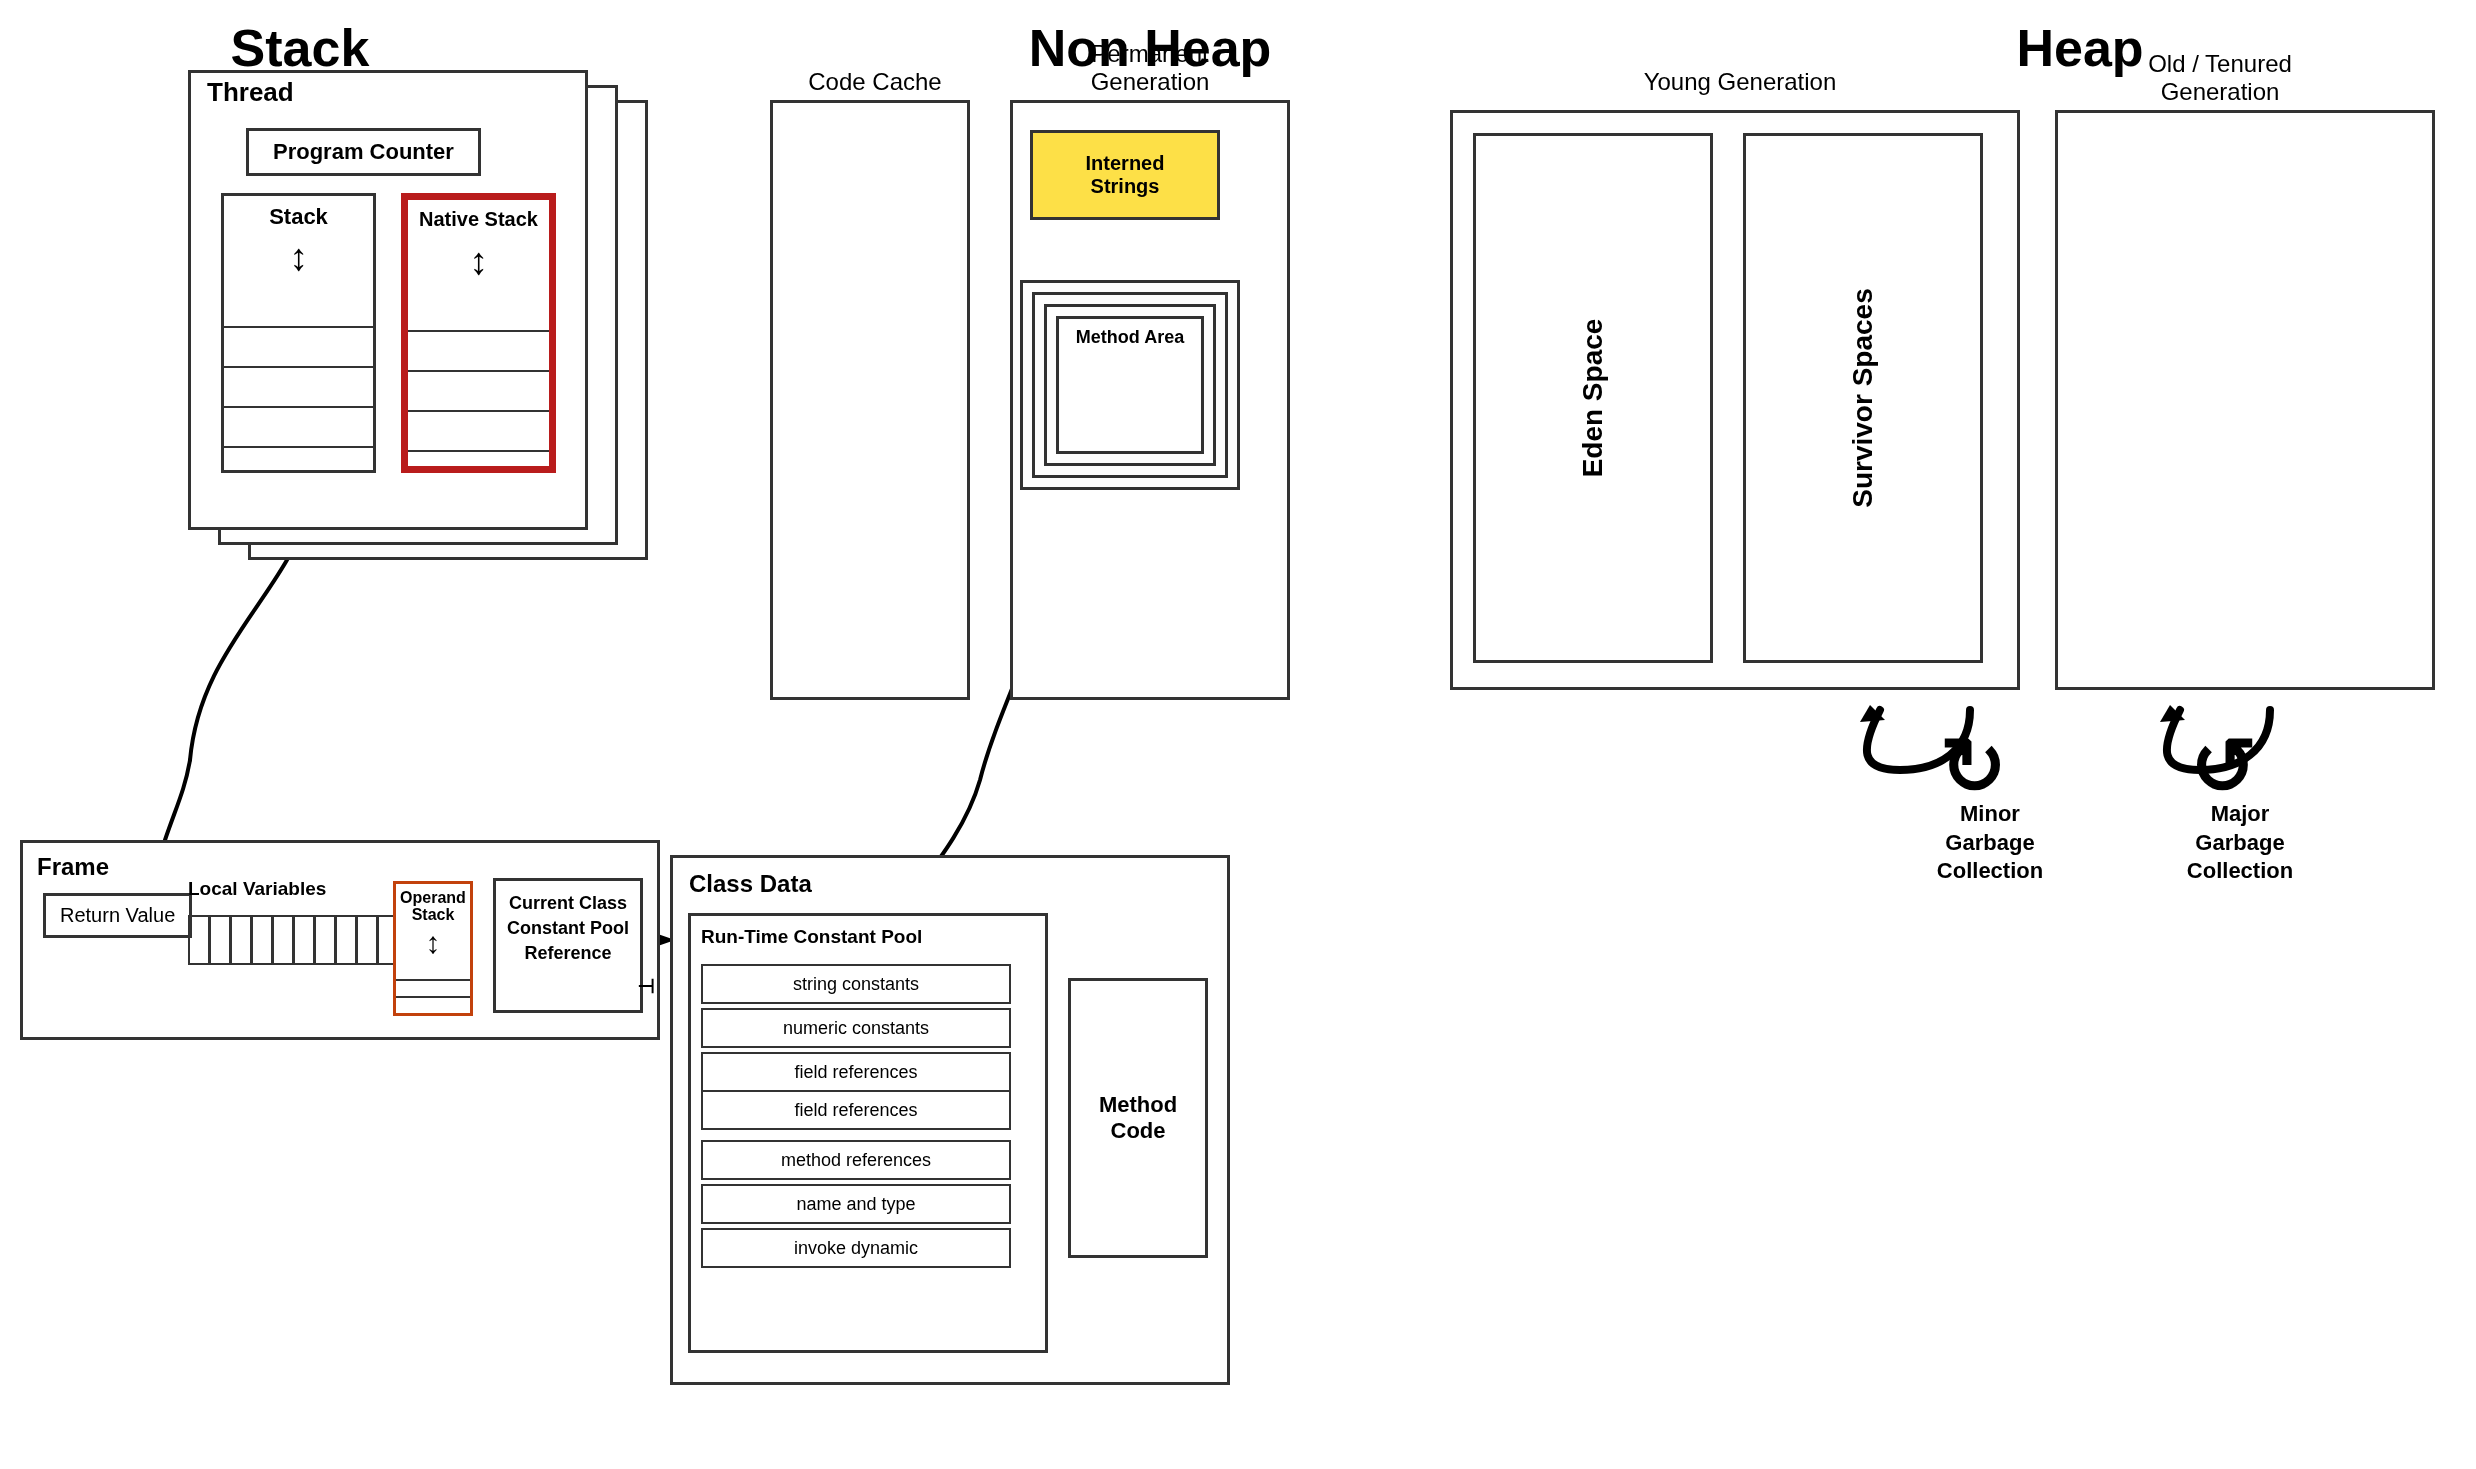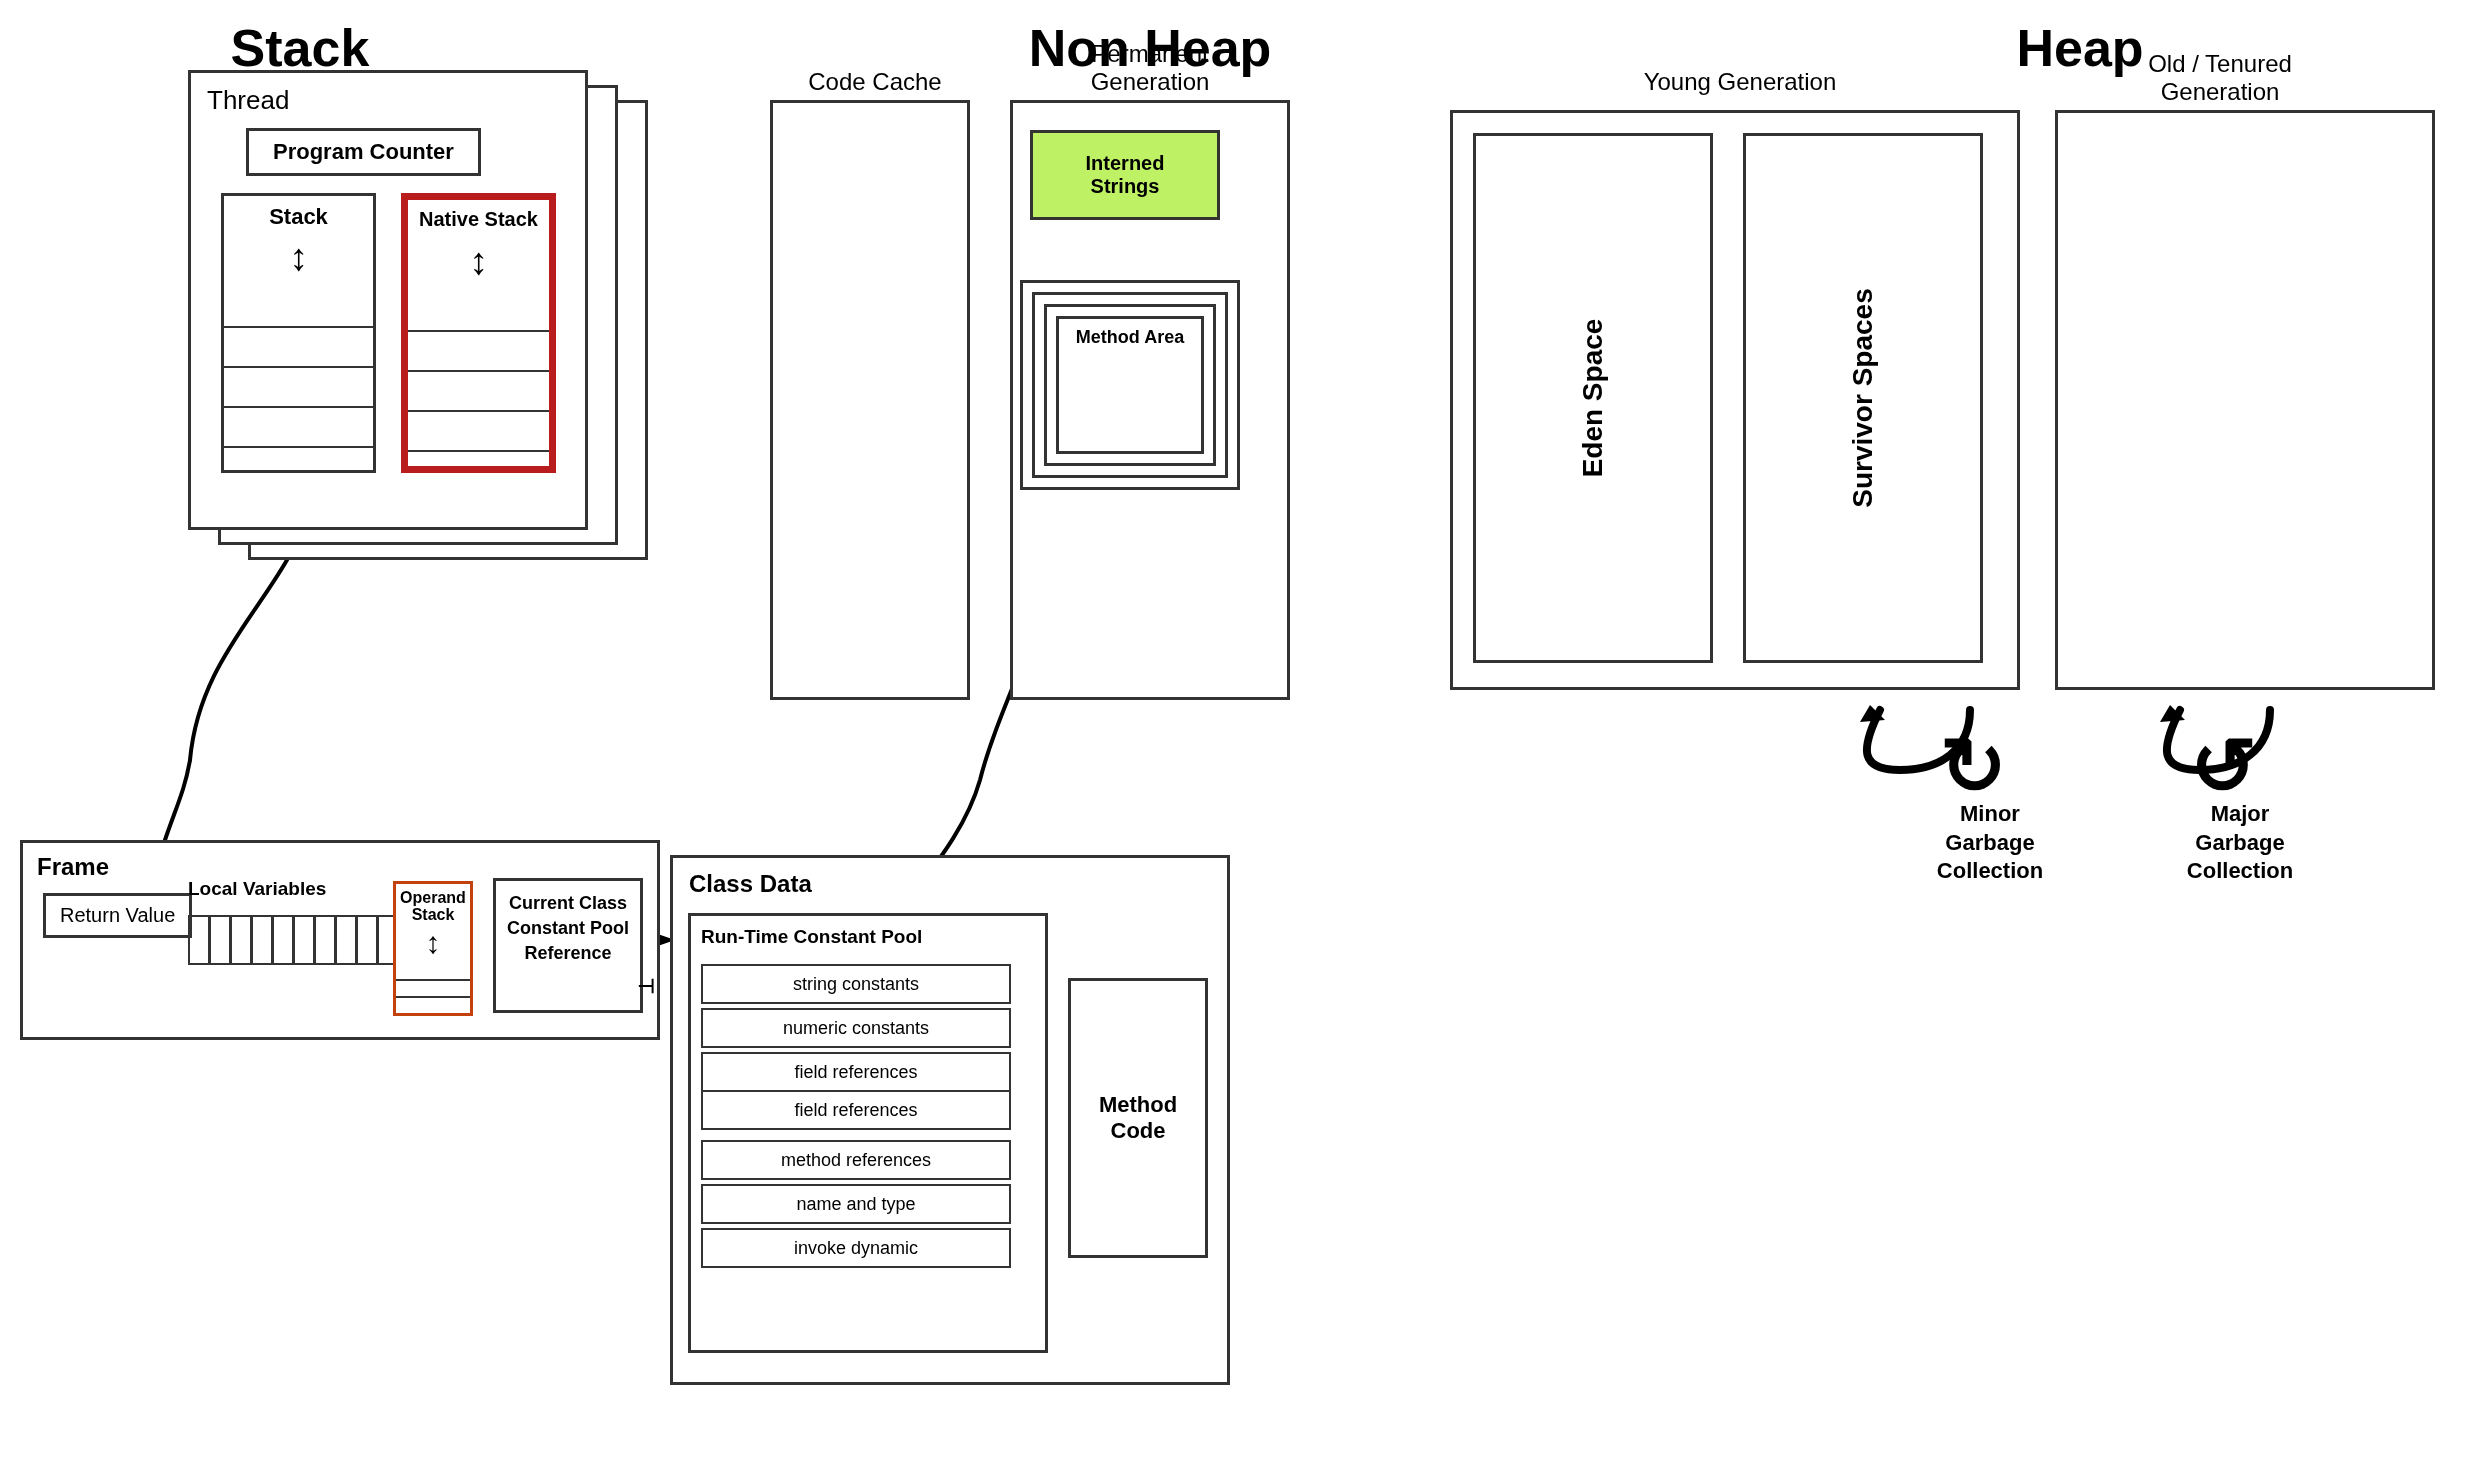--- a/index.html
+++ b/index.html
@@ -102,21 +102,21 @@
 
     .perm-gen-box {
       position: absolute;
       border: 3px solid #333;
       background: #fff;
     }
 
     .interned-strings-box {
       position: absolute;
       border: 3px solid #333;
-      background: #bef264;
+      background: #fde047;
       text-align: center;
       font-size: 20px;
       font-weight: bold;
     }
 
     
     .class-data-box {
       position: absolute;
       border: 3px solid #333;
       background: #fff;
@@ -200,21 +200,21 @@
 </svg>
 
 <div class="section-title" id="stack-title">Stack</div>
 <div class="section-title" id="nonheap-title">Non Heap</div>
 <div class="section-title" id="heap-title">Heap</div>
 
 <div class="thread-paper thread-paper-3"></div>
 <div class="thread-paper thread-paper-2"></div>
 <div class="thread-paper thread-paper-1">
 
-  <div style="position:absolute; top:12px; left:16px; font-size:26px; font-weight:normal;">Thread</div>
+  <div style="position:absolute; top:4px; left:16px; font-size:26px; font-weight:bold;">Thread</div>
 
   <div style="position:absolute; top:55px; left:55px; border:3px solid #333; padding:8px 24px; font-size:22px; font-weight:bold; background:#fff;">Program Counter</div>
 
   <div style="position:absolute; top:120px; left:30px; width:155px; height:280px; border:3px solid #333; background:#fff;">
     <div style="position:absolute; top:8px; left:0; width:100%; text-align:center; font-size:22px; font-weight:bold;">Stack</div>
 
     <div style="position:absolute; top:40px; left:0; width:100%; text-align:center; font-size:38px; font-weight:900;">↕</div>
 
     <div style="position:absolute; top:130px; left:0; width:100%; border-top:2px solid #333;"></div>
     <div style="position:absolute; top:170px; left:0; width:100%; border-top:2px solid #333;"></div>

